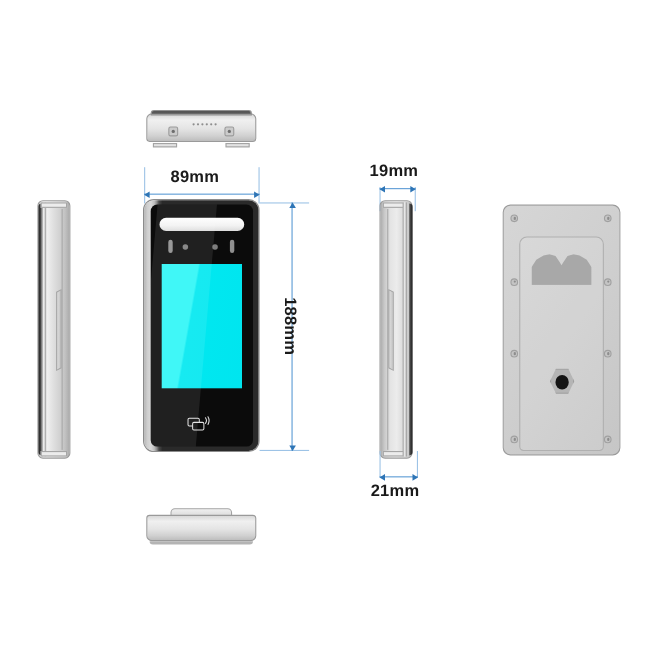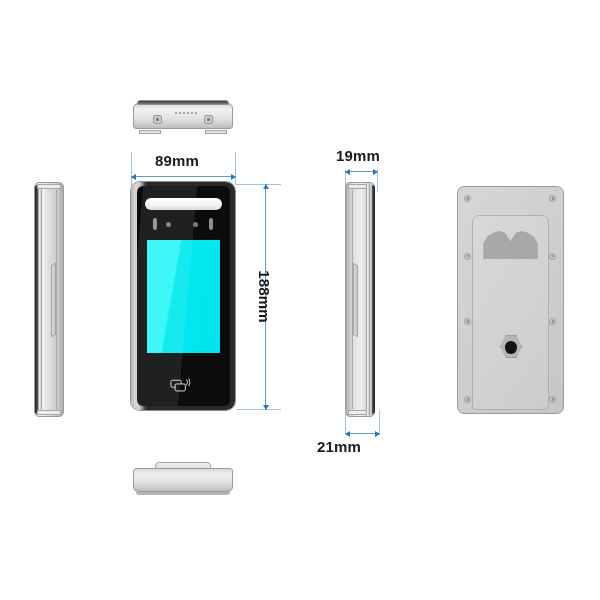--- a/index.html
+++ b/index.html
@@ -326,21 +326,21 @@
     <div class="side-cap" style="top:2px; width:calc(100% - 11px);"></div>
     <div class="side-cap" style="bottom:2px; width:calc(100% - 11px);"></div>
   </div>
 
   <div>
     <div class="ext-line" style="left:345px; top:410px; width:1px; height:24px;"></div>
     <div class="ext-line" style="left:379px; top:410px; width:1px; height:24px;"></div>
     <div class="dim-line" style="left:345px; top:433px; width:35px; height:1px;"></div>
     <div class="arrow left" style="left:345px; top:430.5px;"></div>
     <div class="arrow right" style="left:375px; top:430.5px;"></div>
-    <div class="dim-label" style="left:317px; top:438px;">21mm</div>
+    <div class="dim-label" style="left:337px; top:438px;">21mm</div>
   </div>
 
   <div id="rear-view" class="abs">
     <div id="rear-bracket"></div>
     <div id="rear-keyhole"></div>
     <div id="rear-gland"></div>
     <div id="rear-gland-hole"></div>
 
     <div class="rear-screw" style="left:6%;  top:3.5%;"></div>
     <div class="rear-screw" style="left:87%; top:3.5%;"></div>

